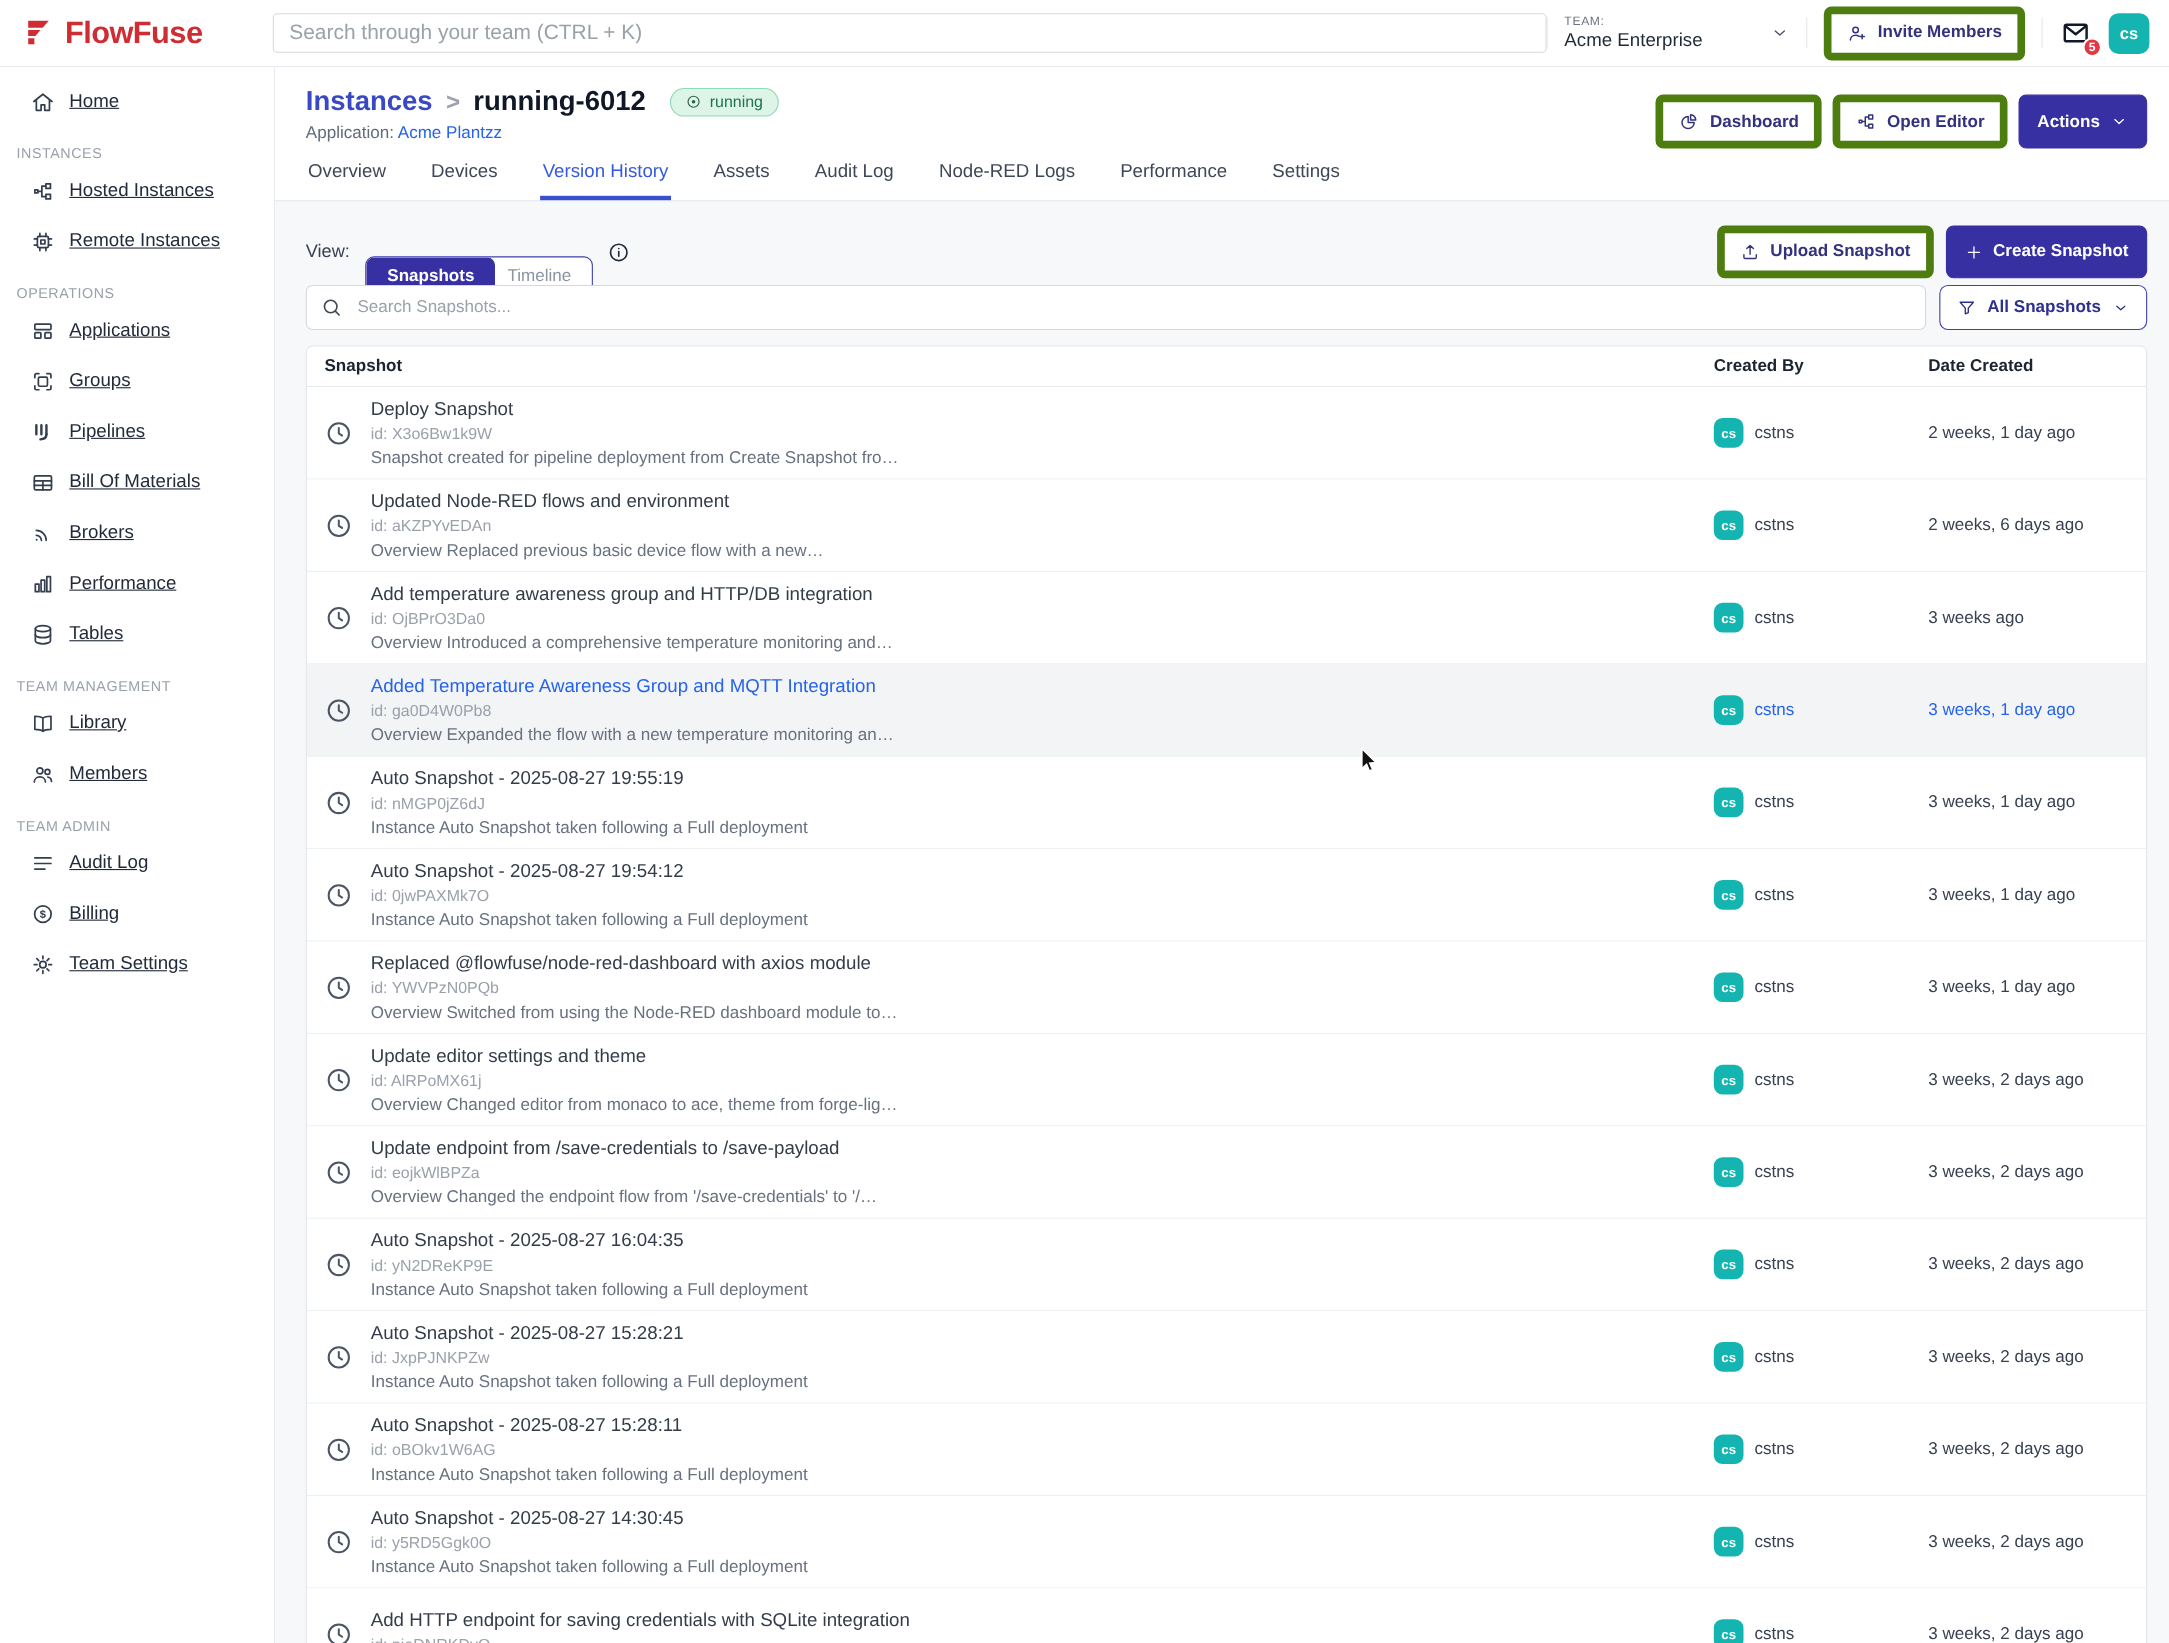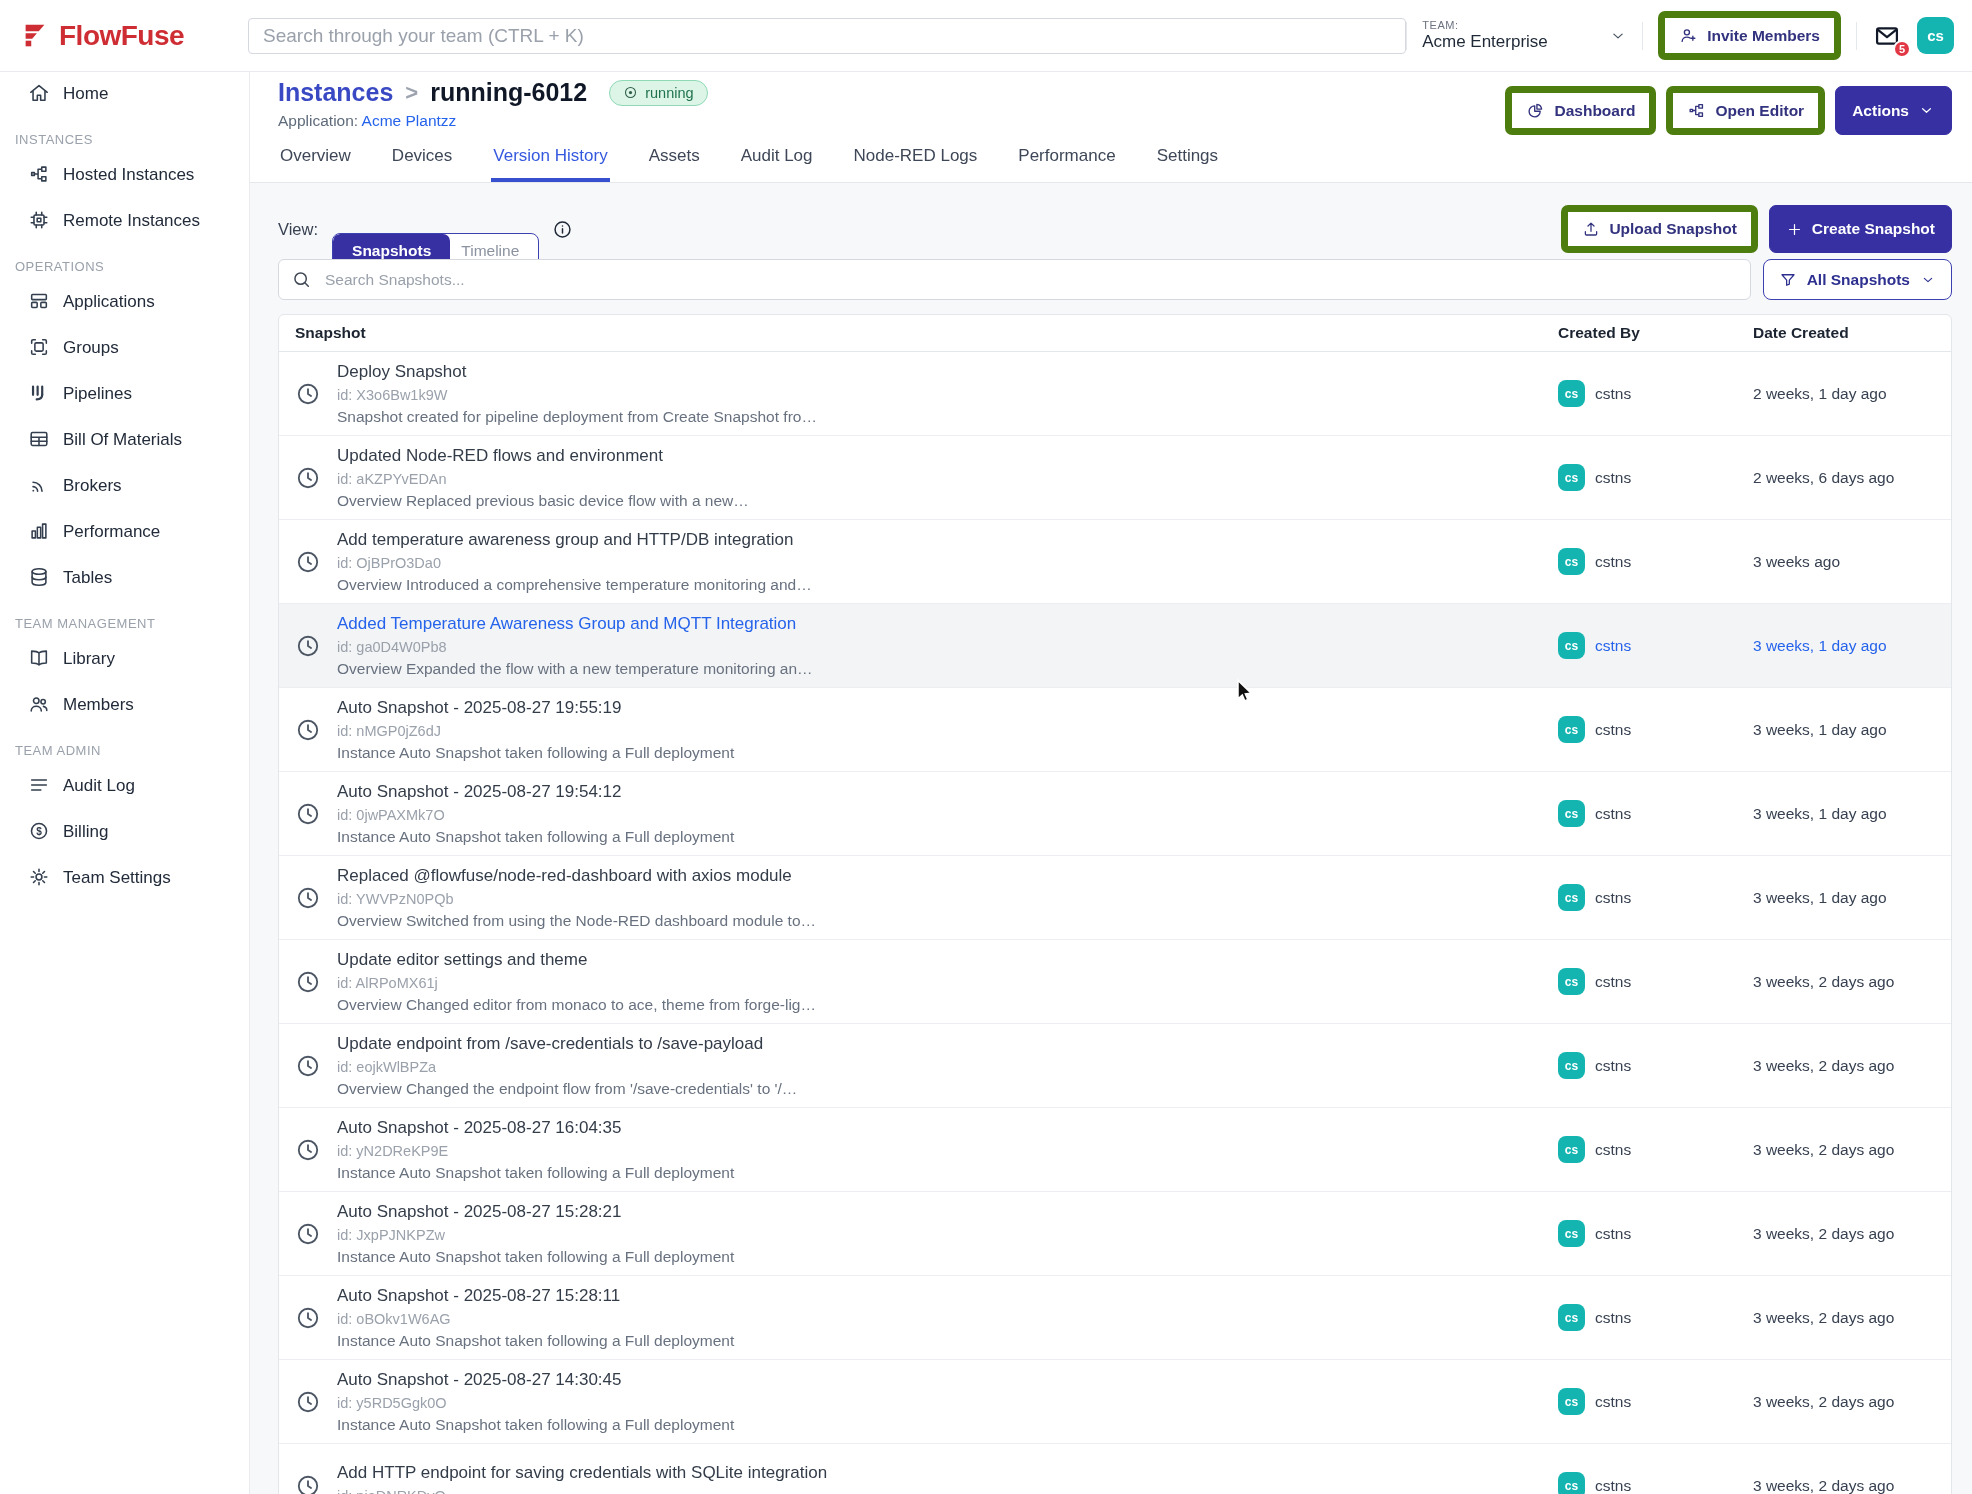--- a/index.html
+++ b/index.html
@@ -5,21 +5,21 @@
   * { box-sizing: border-box; margin: 0; padding: 0; }
   html,body { width:1972px; height:1494px; }
   body {
     font-family:"Liberation Sans", sans-serif;
     background:#f7f8fa; color:#374151;
     position:relative; overflow:hidden;
   }
   svg.i { fill:none; stroke:currentColor; stroke-width:1.7; stroke-linecap:round; stroke-linejoin:round; flex:none; }
 
   
-  .topbar { position:absolute; top:0; left:0; width:100%; height:72px; background:#fff;
+  .topbar { position:absolute; top:0; left:0; width:100%; height:61px; background:#fff;
     border-bottom:1px solid #e9ebee; display:flex; align-items:center; z-index:10; }
   .brand { flex:0 0 248px; display:flex; align-items:center; gap:9px; padding-left:20px; }
   .brand-text { font-size:28px; font-weight:700; color:#cf2d34; letter-spacing:-0.5px; }
   .global-search { width:1195px; height:36px; border:1px solid #d5d9df; border-radius:4px;
     padding:0 14px; font-size:19px; color:#374151; background:#fff; font-family:inherit; }
   .global-search::placeholder { color:#9aa1ab; }
   .topbar-right { margin-left:auto; display:flex; align-items:center; gap:15px; padding-right:18px; }
   .vdiv { width:1px; height:28px; background:#e4e7ec; }
   .team-select { display:flex; align-items:center; justify-content:space-between; width:205px; cursor:pointer; }
   .team-label { font-size:11px; color:#6b7280; letter-spacing:0.6px; }
@@ -32,22 +32,22 @@
   .mail { position:relative; display:flex; color:#111827; cursor:pointer; }
   .mail-badge { position:absolute; right:-9px; bottom:-8px; background:#e23744; color:#fff;
     font-size:11px; font-weight:700; min-width:18px; height:18px; border-radius:9px;
     display:flex; align-items:center; justify-content:center; padding:0 4px; border:2px solid #fff; }
   .avatar-top { width:37px; height:37px; border-radius:9px; background:#14b5b1; color:#fff;
     font-weight:700; font-size:15px; display:flex; align-items:center; justify-content:center; cursor:pointer; }
 
   
   .sidebar { position:absolute; top:58px; left:0; width:250px; bottom:0; background:#fff;
     border-right:1px solid #e9ebee; padding-top:12px; }
-  .side-item { display:flex; align-items:flex-end; gap:13px; padding:12px 16px 12px 28px;
-    font-size:17px; color:#222b3a; cursor:pointer; }
+  .side-item { display:flex; align-items:flex-start; gap:13px; padding:12px 16px 12px 28px;
+    font-size:17px; color:#222b3a; cursor:pointer;text-decoration:underline; }
   .side-item svg { color:#333e4e; }
   .side-section { margin:16px 0 4px; padding-left:15px; font-size:13px; color:#9aa1ab; letter-spacing:0.5px; }
 
   
   .main { position:absolute; left:250px; top:58px; right:0; bottom:0; overflow:hidden; background:#f7f8fa; }
   .main-header { background:#fff; border-bottom:1px solid #e5e7eb; padding:20px 28px 0; position:relative; }
   .breadcrumb-row { display:flex; align-items:center; gap:12px; }
   .crumb-link { font-size:25px; font-weight:700; color:#3949c3; cursor:pointer; }
   .crumb-sep { font-size:22px; font-weight:600; color:#9ca3af; }
   .crumb-current { font-size:25px; font-weight:700; color:#101828; }

